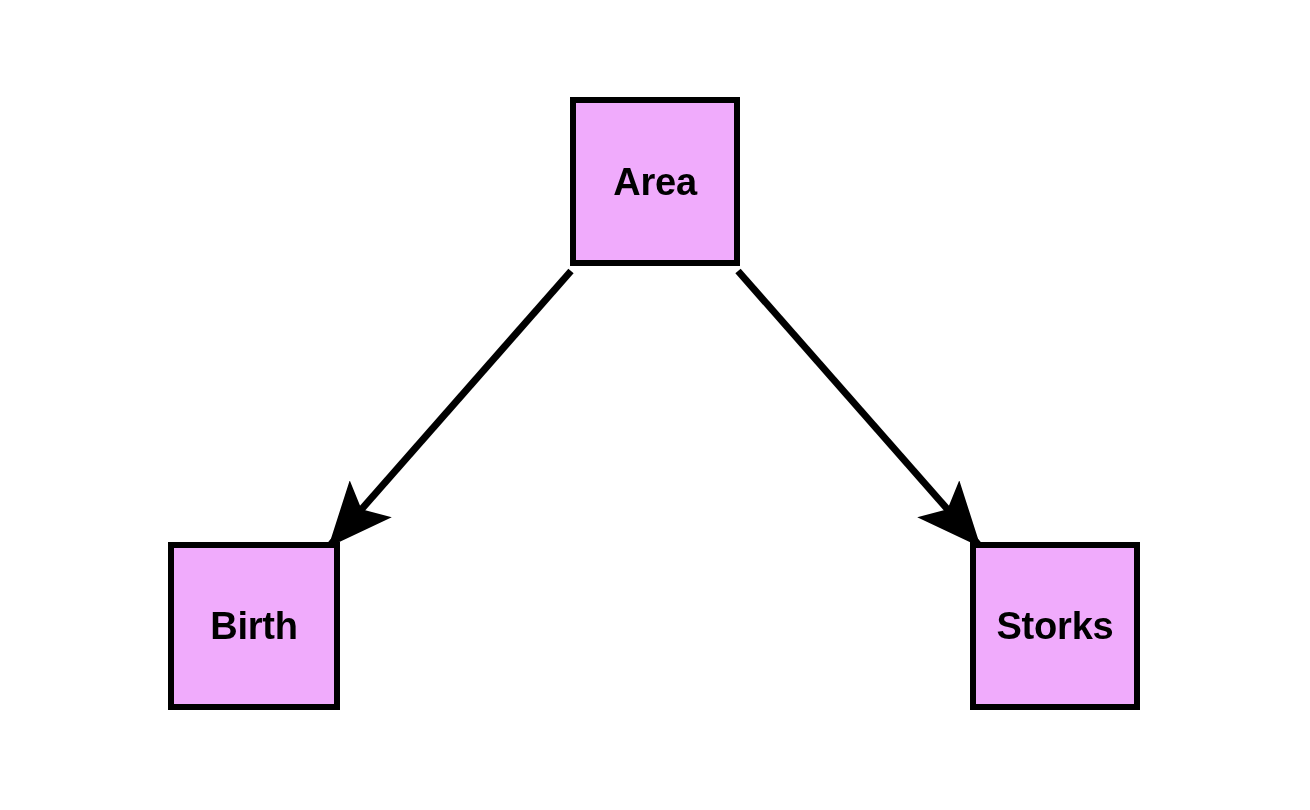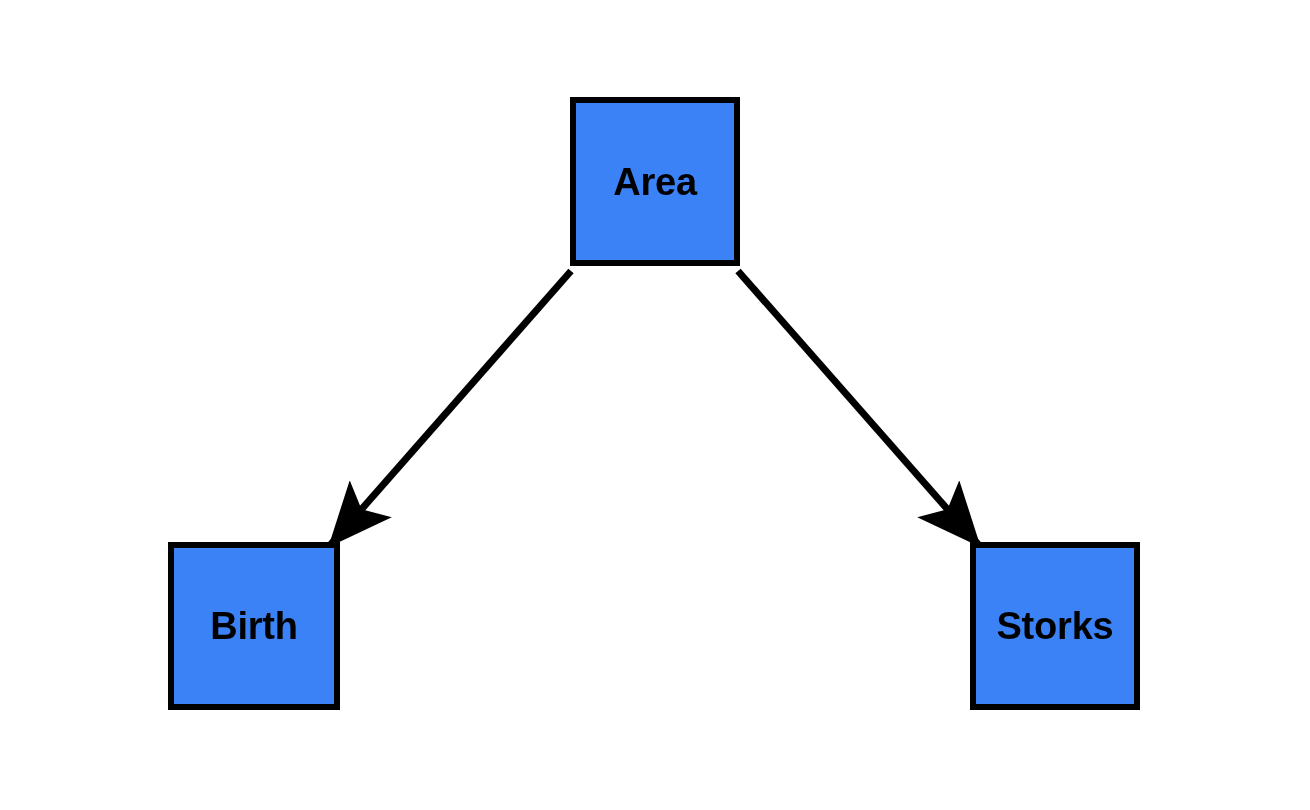--- a/index.html
+++ b/index.html
@@ -22,21 +22,21 @@
     position: absolute;
     left: 0;
     top: 0;
     width: 1310px;
     height: 810px;
     pointer-events: none;
   }
   .node {
     position: absolute;
     box-sizing: border-box;
-    background: #3b82f6;
+    background: #f0abfc;
     border: 6px solid #000000;
     display: flex;
     align-items: center;
     justify-content: center;
   }
   .node-label {
     font-family: "Liberation Sans", sans-serif;
     font-weight: bold;
     font-size: 38px;
     line-height: 1;

